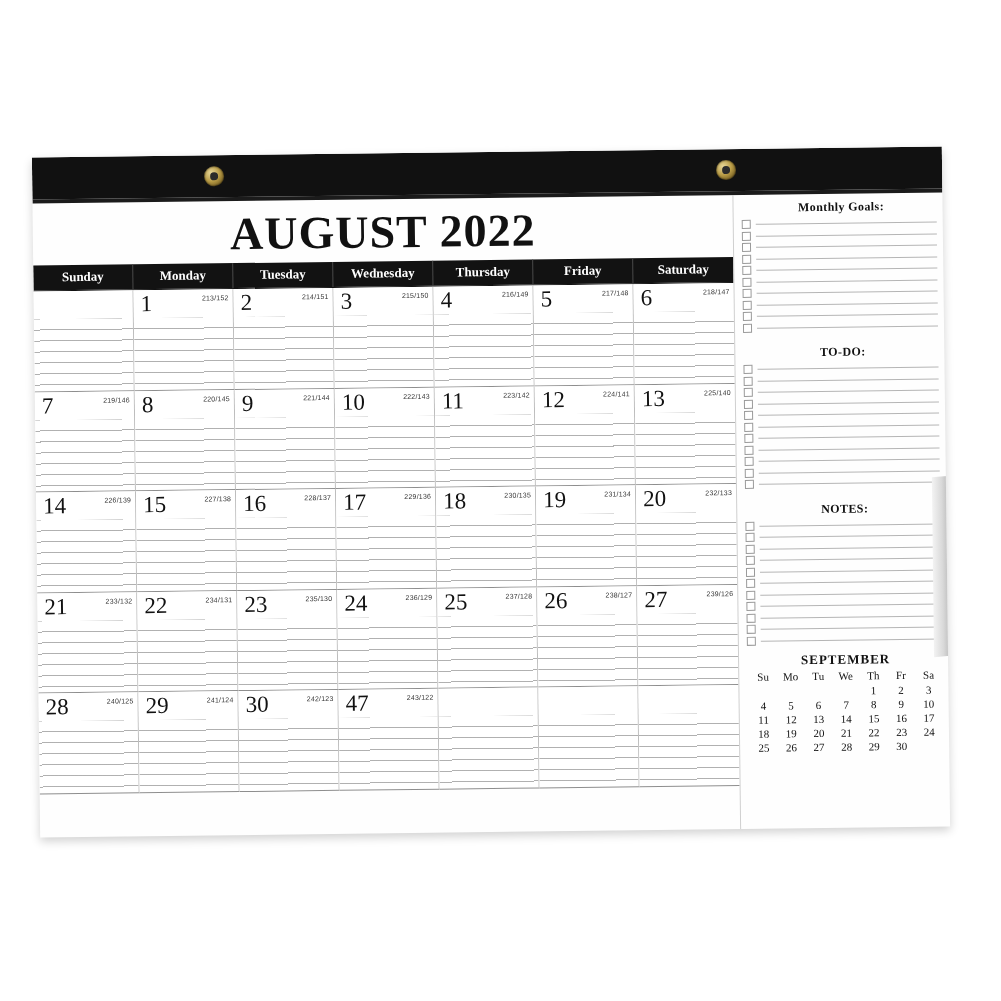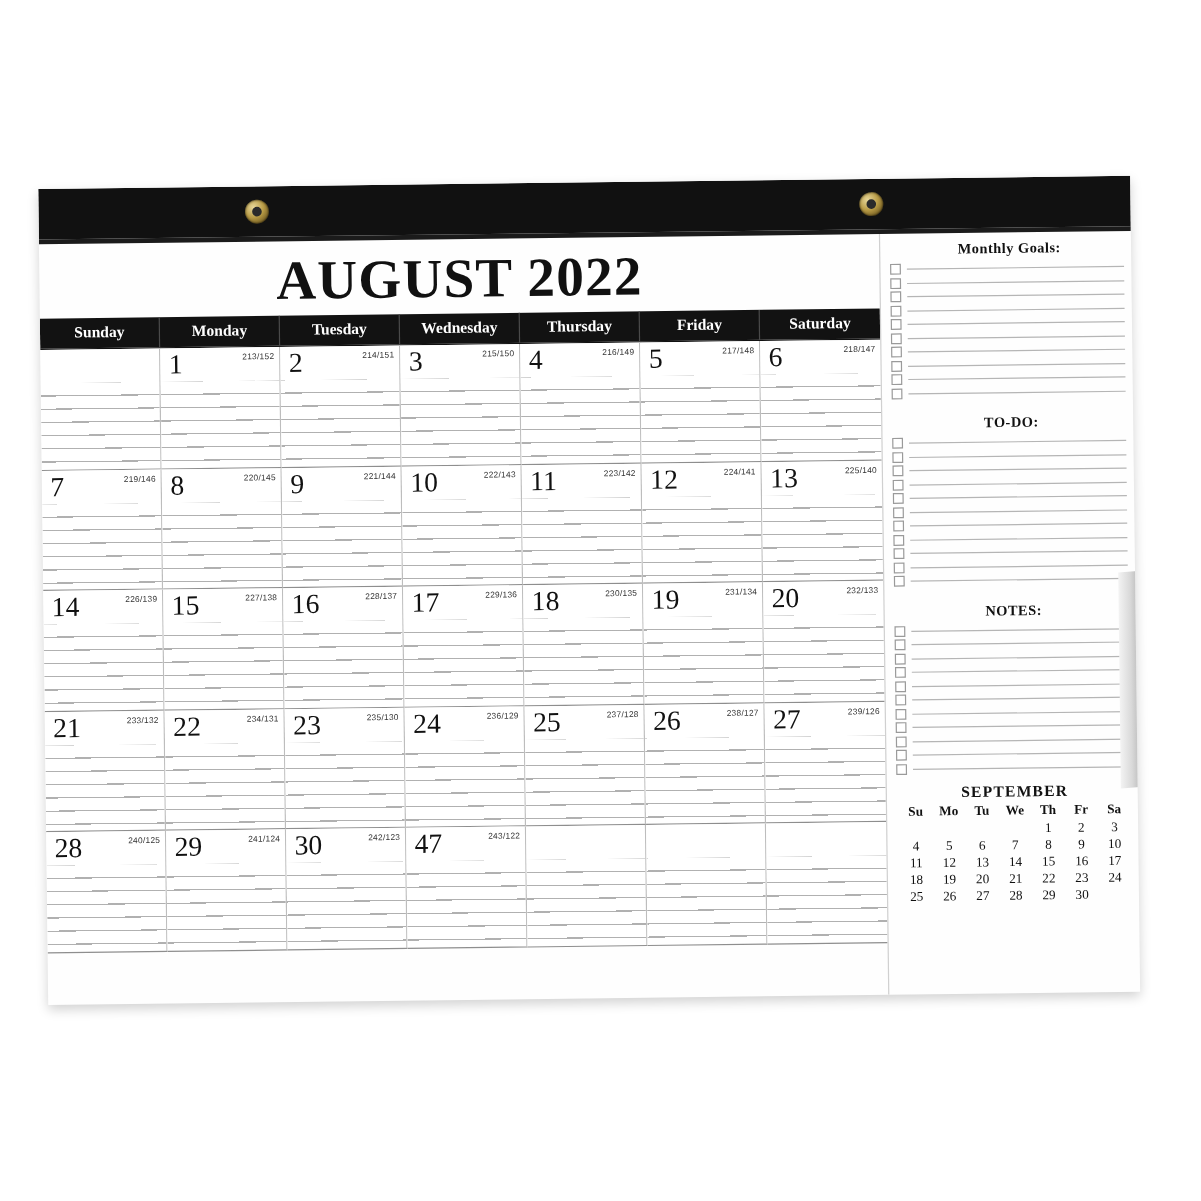--- a/index.html
+++ b/index.html
@@ -232,21 +232,21 @@
   .mini-grid {
     display: grid;
     grid-template-columns: repeat(7, 1fr);
     font-family: "Liberation Serif", serif;
     font-size: 11px;
     color: #111;
     text-align: center;
     row-gap: 2px;
   }
   .mini-grid .dow {
-    font-weight: bold;
+    font-weight: normal;
     padding-bottom: 1px;
   }
 
   
   .photo-bg {
     position: absolute;
     inset: 0;
     background: #ffffff;
   }
 </style>

